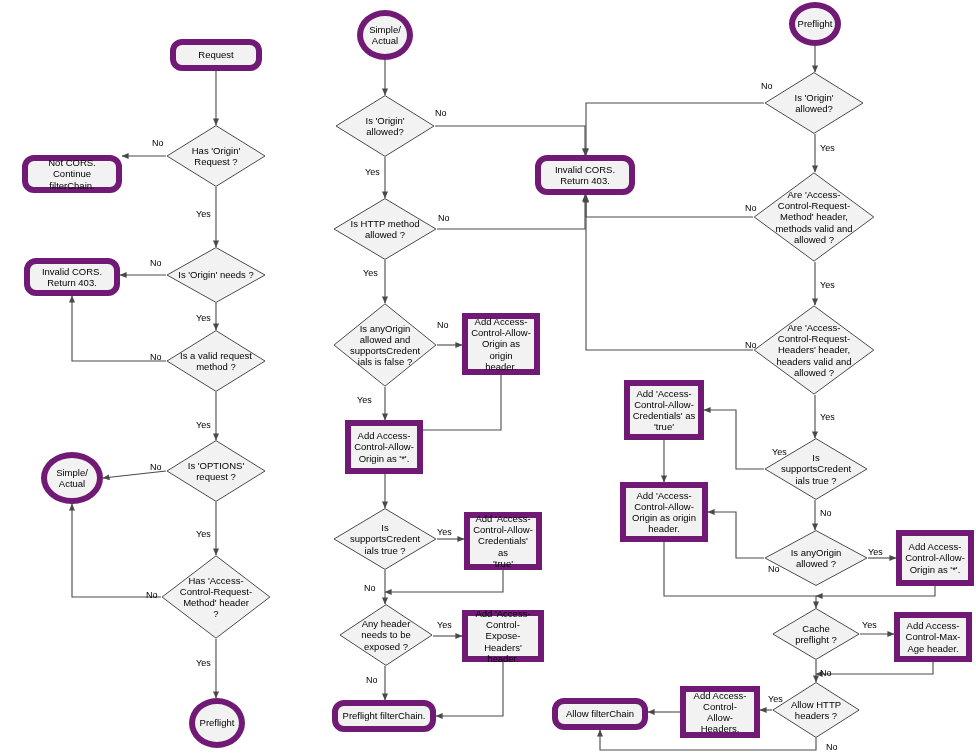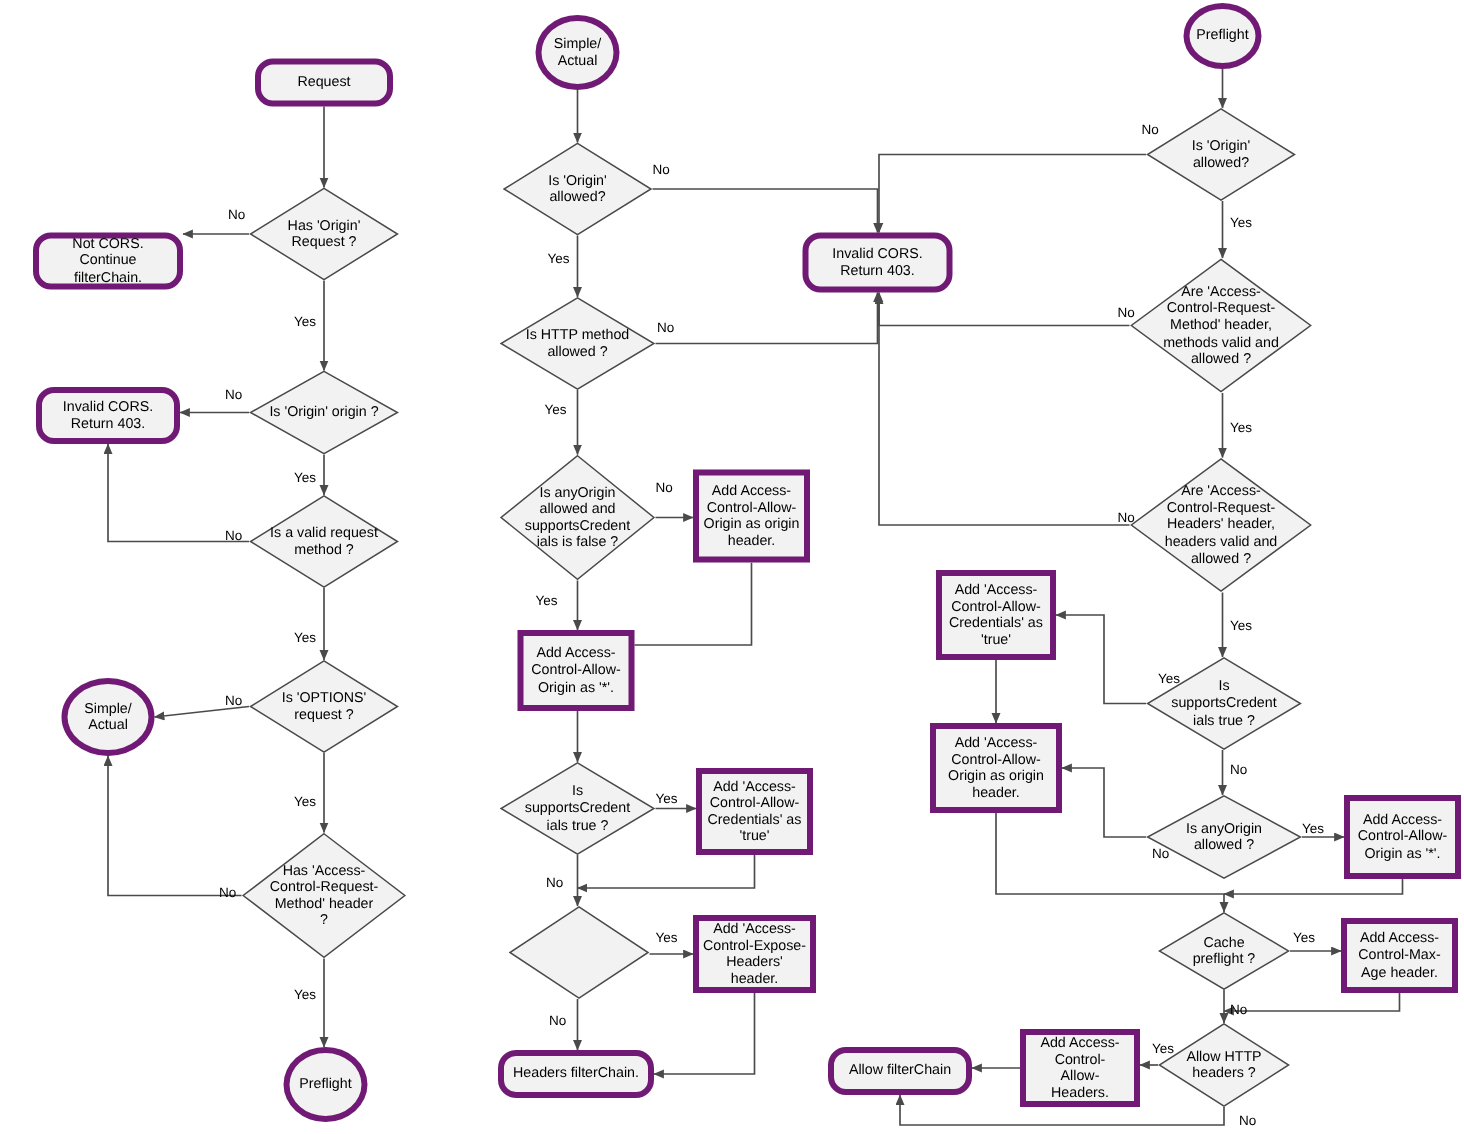--- a/index.html
+++ b/index.html
@@ -28,21 +28,21 @@
     position: absolute;
     box-sizing: border-box;
     display: flex;
     align-items: center;
     justify-content: center;
     text-align: center;
     font-size: 9.5px;
     line-height: 1.18;
     color: #000000;
     background: #f2f2f2;
-    border: 4px solid #701a75;
+    border: 6px solid #701a75;
     padding: 1px 2px;
     white-space: pre-line;
   }
   .node.rect { border-radius: 0; }
   .node.round { border-radius: 12px; }
   .node.ellipse { border-radius: 50%; }
   .node.diamond {
     background: transparent;
     border: none;
     padding: 0;
@@ -147,21 +147,21 @@
   <div id="nodes">
       <div class="node round" style="left: 170px; top: 39px; width: 92px; height: 32px;"><span>Request</span></div>
       <div class="node diamond" style="left: 166px; top: 125px; width: 100px; height: 62px;"><svg class="diamond-shape" viewBox="0 0 100 100" preserveAspectRatio="none">
           <polygon points="50,1 99,50 50,99 1,50" fill="#f2f2f2" stroke="#4a4a4a" stroke-width="1" vector-effect="non-scaling-stroke"></polygon>
         </svg><div class="diamond-label">Has 'Origin'
 Request ?</div></div>
       <div class="node round" style="left: 22px; top: 138px; width: 100px; height: 38px; margin-top: 17px;"><span>Not CORS. Continue
 filterChain.</span></div>
       <div class="node diamond" style="left: 166px; top: 247px; width: 100px; height: 56px;"><svg class="diamond-shape" viewBox="0 0 100 100" preserveAspectRatio="none">
           <polygon points="50,1 99,50 50,99 1,50" fill="#f2f2f2" stroke="#4a4a4a" stroke-width="1" vector-effect="non-scaling-stroke"></polygon>
-        </svg><div class="diamond-label">Is 'Origin' origin ?</div></div>
+        </svg><div class="diamond-label">Is 'Origin' needs ?</div></div>
       <div class="node round" style="left: 24px; top: 258px; width: 96px; height: 38px;"><span>Invalid CORS.
 Return 403.</span></div>
       <div class="node diamond" style="left: 166px; top: 330px; width: 100px; height: 62px;"><svg class="diamond-shape" viewBox="0 0 100 100" preserveAspectRatio="none">
           <polygon points="50,1 99,50 50,99 1,50" fill="#f2f2f2" stroke="#4a4a4a" stroke-width="1" vector-effect="non-scaling-stroke"></polygon>
         </svg><div class="diamond-label">Is a valid request
 method ?</div></div>
       <div class="node diamond" style="left: 166px; top: 440px; width: 100px; height: 62px;"><svg class="diamond-shape" viewBox="0 0 100 100" preserveAspectRatio="none">
           <polygon points="50,1 99,50 50,99 1,50" fill="#f2f2f2" stroke="#4a4a4a" stroke-width="1" vector-effect="non-scaling-stroke"></polygon>
         </svg><div class="diamond-label">Is 'OPTIONS'
 request ?</div></div>
@@ -203,25 +203,27 @@
           <polygon points="50,1 99,50 50,99 1,50" fill="#f2f2f2" stroke="#4a4a4a" stroke-width="1" vector-effect="non-scaling-stroke"></polygon>
         </svg><div class="diamond-label">Is
 supportsCredent
 ials true ?</div></div>
       <div class="node rect" style="left: 464px; top: 512px; width: 78px; height: 58px;"><span>Add 'Access-
 Control-Allow-
 Credentials' as
 'true'</span></div>
       <div class="node diamond" style="left: 339px; top: 604px; width: 94px; height: 62px;"><svg class="diamond-shape" viewBox="0 0 100 100" preserveAspectRatio="none">
           <polygon points="50,1 99,50 50,99 1,50" fill="#f2f2f2" stroke="#4a4a4a" stroke-width="1" vector-effect="non-scaling-stroke"></polygon>
-        </svg></div>
+        </svg><div class="diamond-label">Any header
+needs to be
+exposed ?</div></div>
       <div class="node rect" style="left: 462px; top: 610px; width: 82px; height: 52px;"><span>Add 'Access-
 Control-Expose-
 Headers' header.</span></div>
-      <div class="node round" style="left: 332px; top: 700px; width: 104px; height: 32px;"><span>Headers filterChain.</span></div>
+      <div class="node round" style="left: 332px; top: 700px; width: 104px; height: 32px;"><span>Preflight filterChain.</span></div>
       <div class="node ellipse" style="left: 789px; top: 2px; width: 52px; height: 44px;"><span>Preflight</span></div>
       <div class="node diamond" style="left: 764px; top: 72px; width: 100px; height: 62px;"><svg class="diamond-shape" viewBox="0 0 100 100" preserveAspectRatio="none">
           <polygon points="50,1 99,50 50,99 1,50" fill="#f2f2f2" stroke="#4a4a4a" stroke-width="1" vector-effect="non-scaling-stroke"></polygon>
         </svg><div class="diamond-label">Is 'Origin'
 allowed?</div></div>
       <div class="node diamond" style="left: 753px; top: 172px; width: 122px; height: 90px;"><svg class="diamond-shape" viewBox="0 0 100 100" preserveAspectRatio="none">
           <polygon points="50,1 99,50 50,99 1,50" fill="#f2f2f2" stroke="#4a4a4a" stroke-width="1" vector-effect="non-scaling-stroke"></polygon>
         </svg><div class="diamond-label">Are 'Access-
 Control-Request-
 Method' header,

